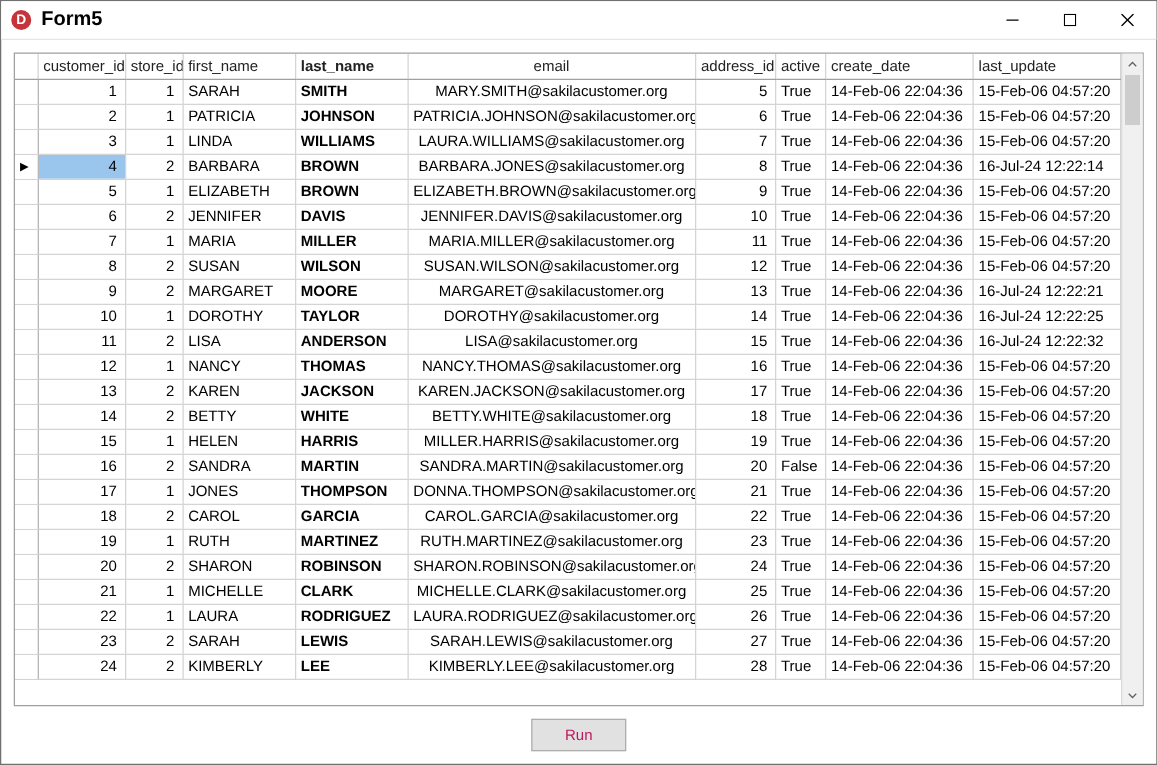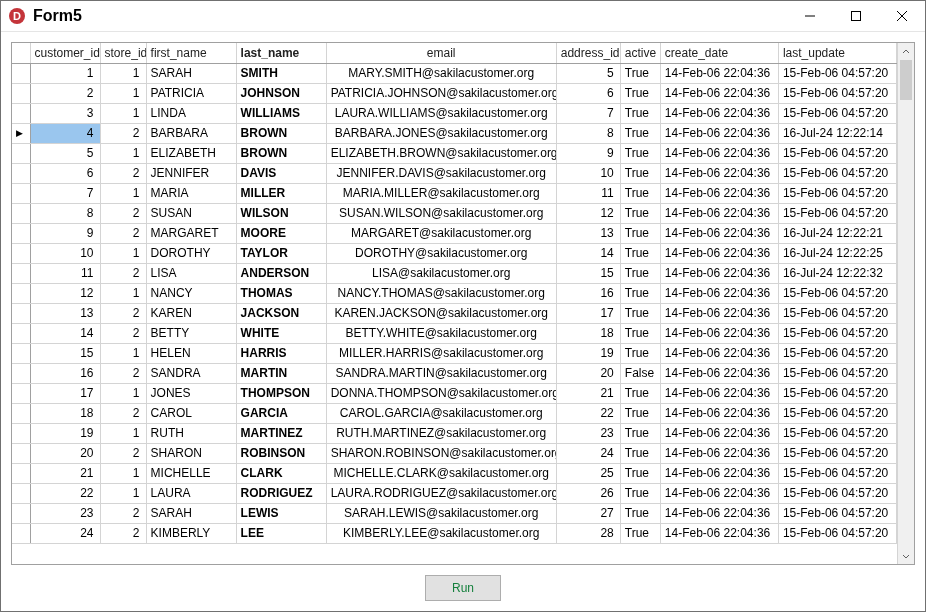--- a/index.html
+++ b/index.html
@@ -163,21 +163,21 @@
     display: flex;
     align-items: center;
     justify-content: center;
   }
   .run-btn {
     min-width: 76px;
     height: 26px;
     background: #e1e1e1;
     border: 1px solid #adadad;
     font-size: 12px;
-    color: #15803d;
+    color: #be185d;
     padding: 0 18px;
     cursor: pointer;
   }
 </style>
 </head>
 <body>
 
 <div class="window">
 
   <div class="titlebar">

